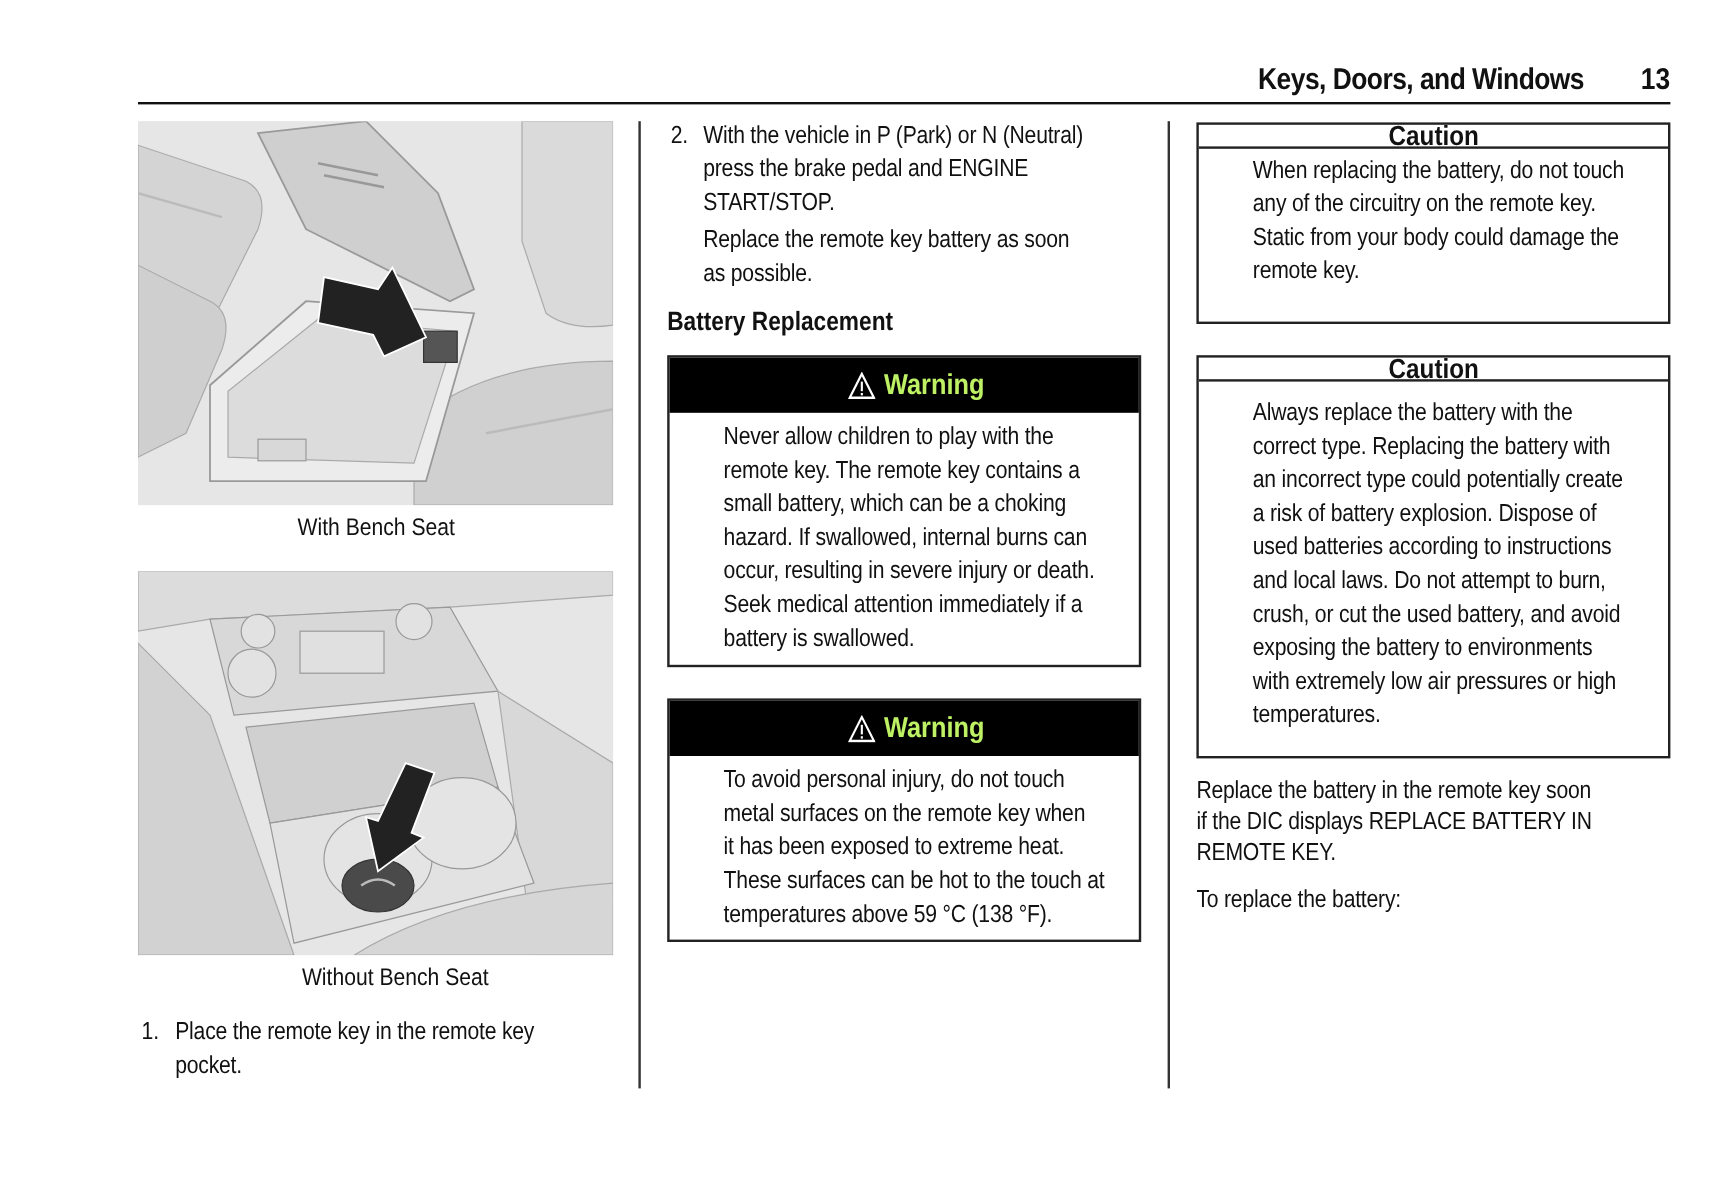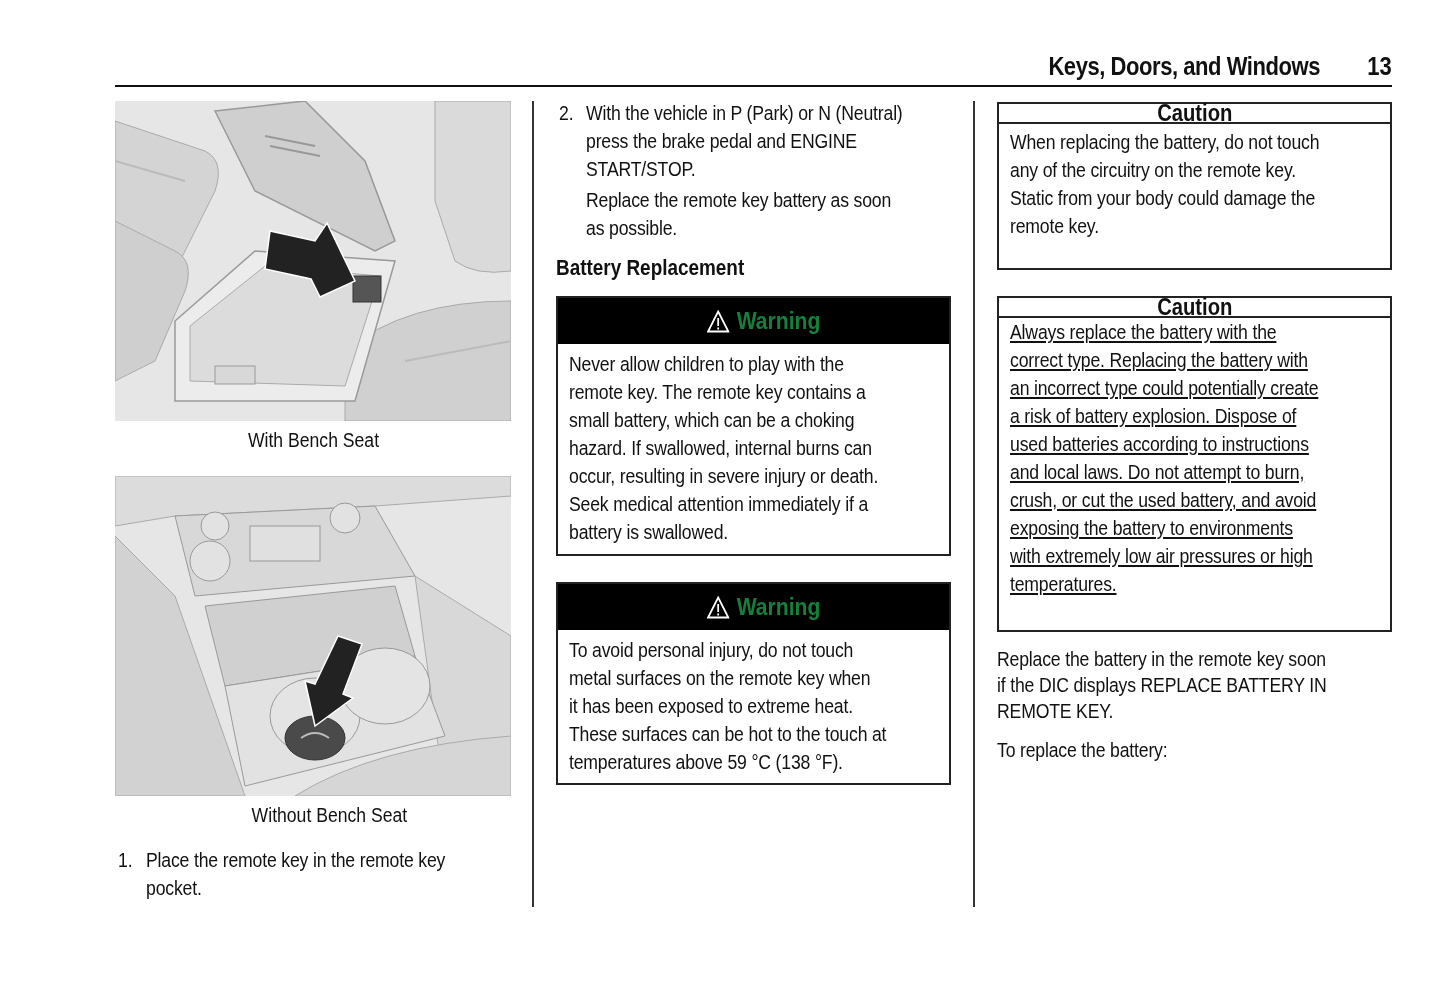--- a/index.html
+++ b/index.html
@@ -38,30 +38,30 @@
   .step .num { position: absolute; left: 0; top: 0; }
   .step .txt { position: absolute; top: 0; }
 
   .section-heading {
     position: absolute; font-family: "Liberation Sans", sans-serif; font-weight: bold;
     font-size: 22px; transform: scaleX(0.86); transform-origin: left top;
   }
 
   .box { position: absolute; border: 2px solid #222; background: #fff; }
   .box .box-head-dark {
-    background: #000; color: #15803d; height: 46px; display: flex; align-items: center; justify-content: center;
+    background: #000; color: #bef264; height: 46px; display: flex; align-items: center; justify-content: center;
     font-family: "Liberation Sans", sans-serif; font-weight: bold; font-size: 24px; padding-left: 21px;
   }
   .box .box-head-dark .hd { display: inline-flex; align-items: center; transform: scaleX(0.88); }
   .box .box-head-light {
     height: 20px; border-bottom: 2px solid #222; display: flex; align-items: center; justify-content: center;
     font-family: "Liberation Sans", sans-serif; font-weight: bold; font-size: 23px;
   }
   .box .box-head-light span { display: inline-block; transform: scaleX(0.88); }
-  .box .box-body { padding: 6px 10px 8px 11px; }
+  .box .box-body { padding: 6px 10px 8px 11px; margin-left: 34px; }
   .box .box-body .body-text { white-space: nowrap; }
   .warn-icon { margin-right: 8px; display: inline-block; }
   .line { display: block; white-space: nowrap; }
 </style>
 </head>
 <body>
 
 <div class="header-title">Keys, Doors, and Windows</div>
 <div class="page-num">13</div>
 <div class="header-rule"></div>
@@ -213,21 +213,21 @@
       <span class="line">Static from your body could damage the</span>
       <span class="line">remote key.</span>
     </div>
   </div>
 </div>
 
 <div class="box" style="left:997px; top:296px; width:395px; height:336px;">
   <div class="box-head-light">
     <span>Caution</span>
   </div>
-  <div class="box-body" style="padding-top:0;text-decoration:underline;">
+  <div class="box-body" style="padding-top:12px;">
     <div class="body-text narrow">
       <span class="line">Always replace the battery with the</span>
       <span class="line">correct type. Replacing the battery with</span>
       <span class="line">an incorrect type could potentially create</span>
       <span class="line">a risk of battery explosion. Dispose of</span>
       <span class="line">used batteries according to instructions</span>
       <span class="line">and local laws. Do not attempt to burn,</span>
       <span class="line">crush, or cut the used battery, and avoid</span>
       <span class="line">exposing the battery to environments</span>
       <span class="line">with extremely low air pressures or high</span>

